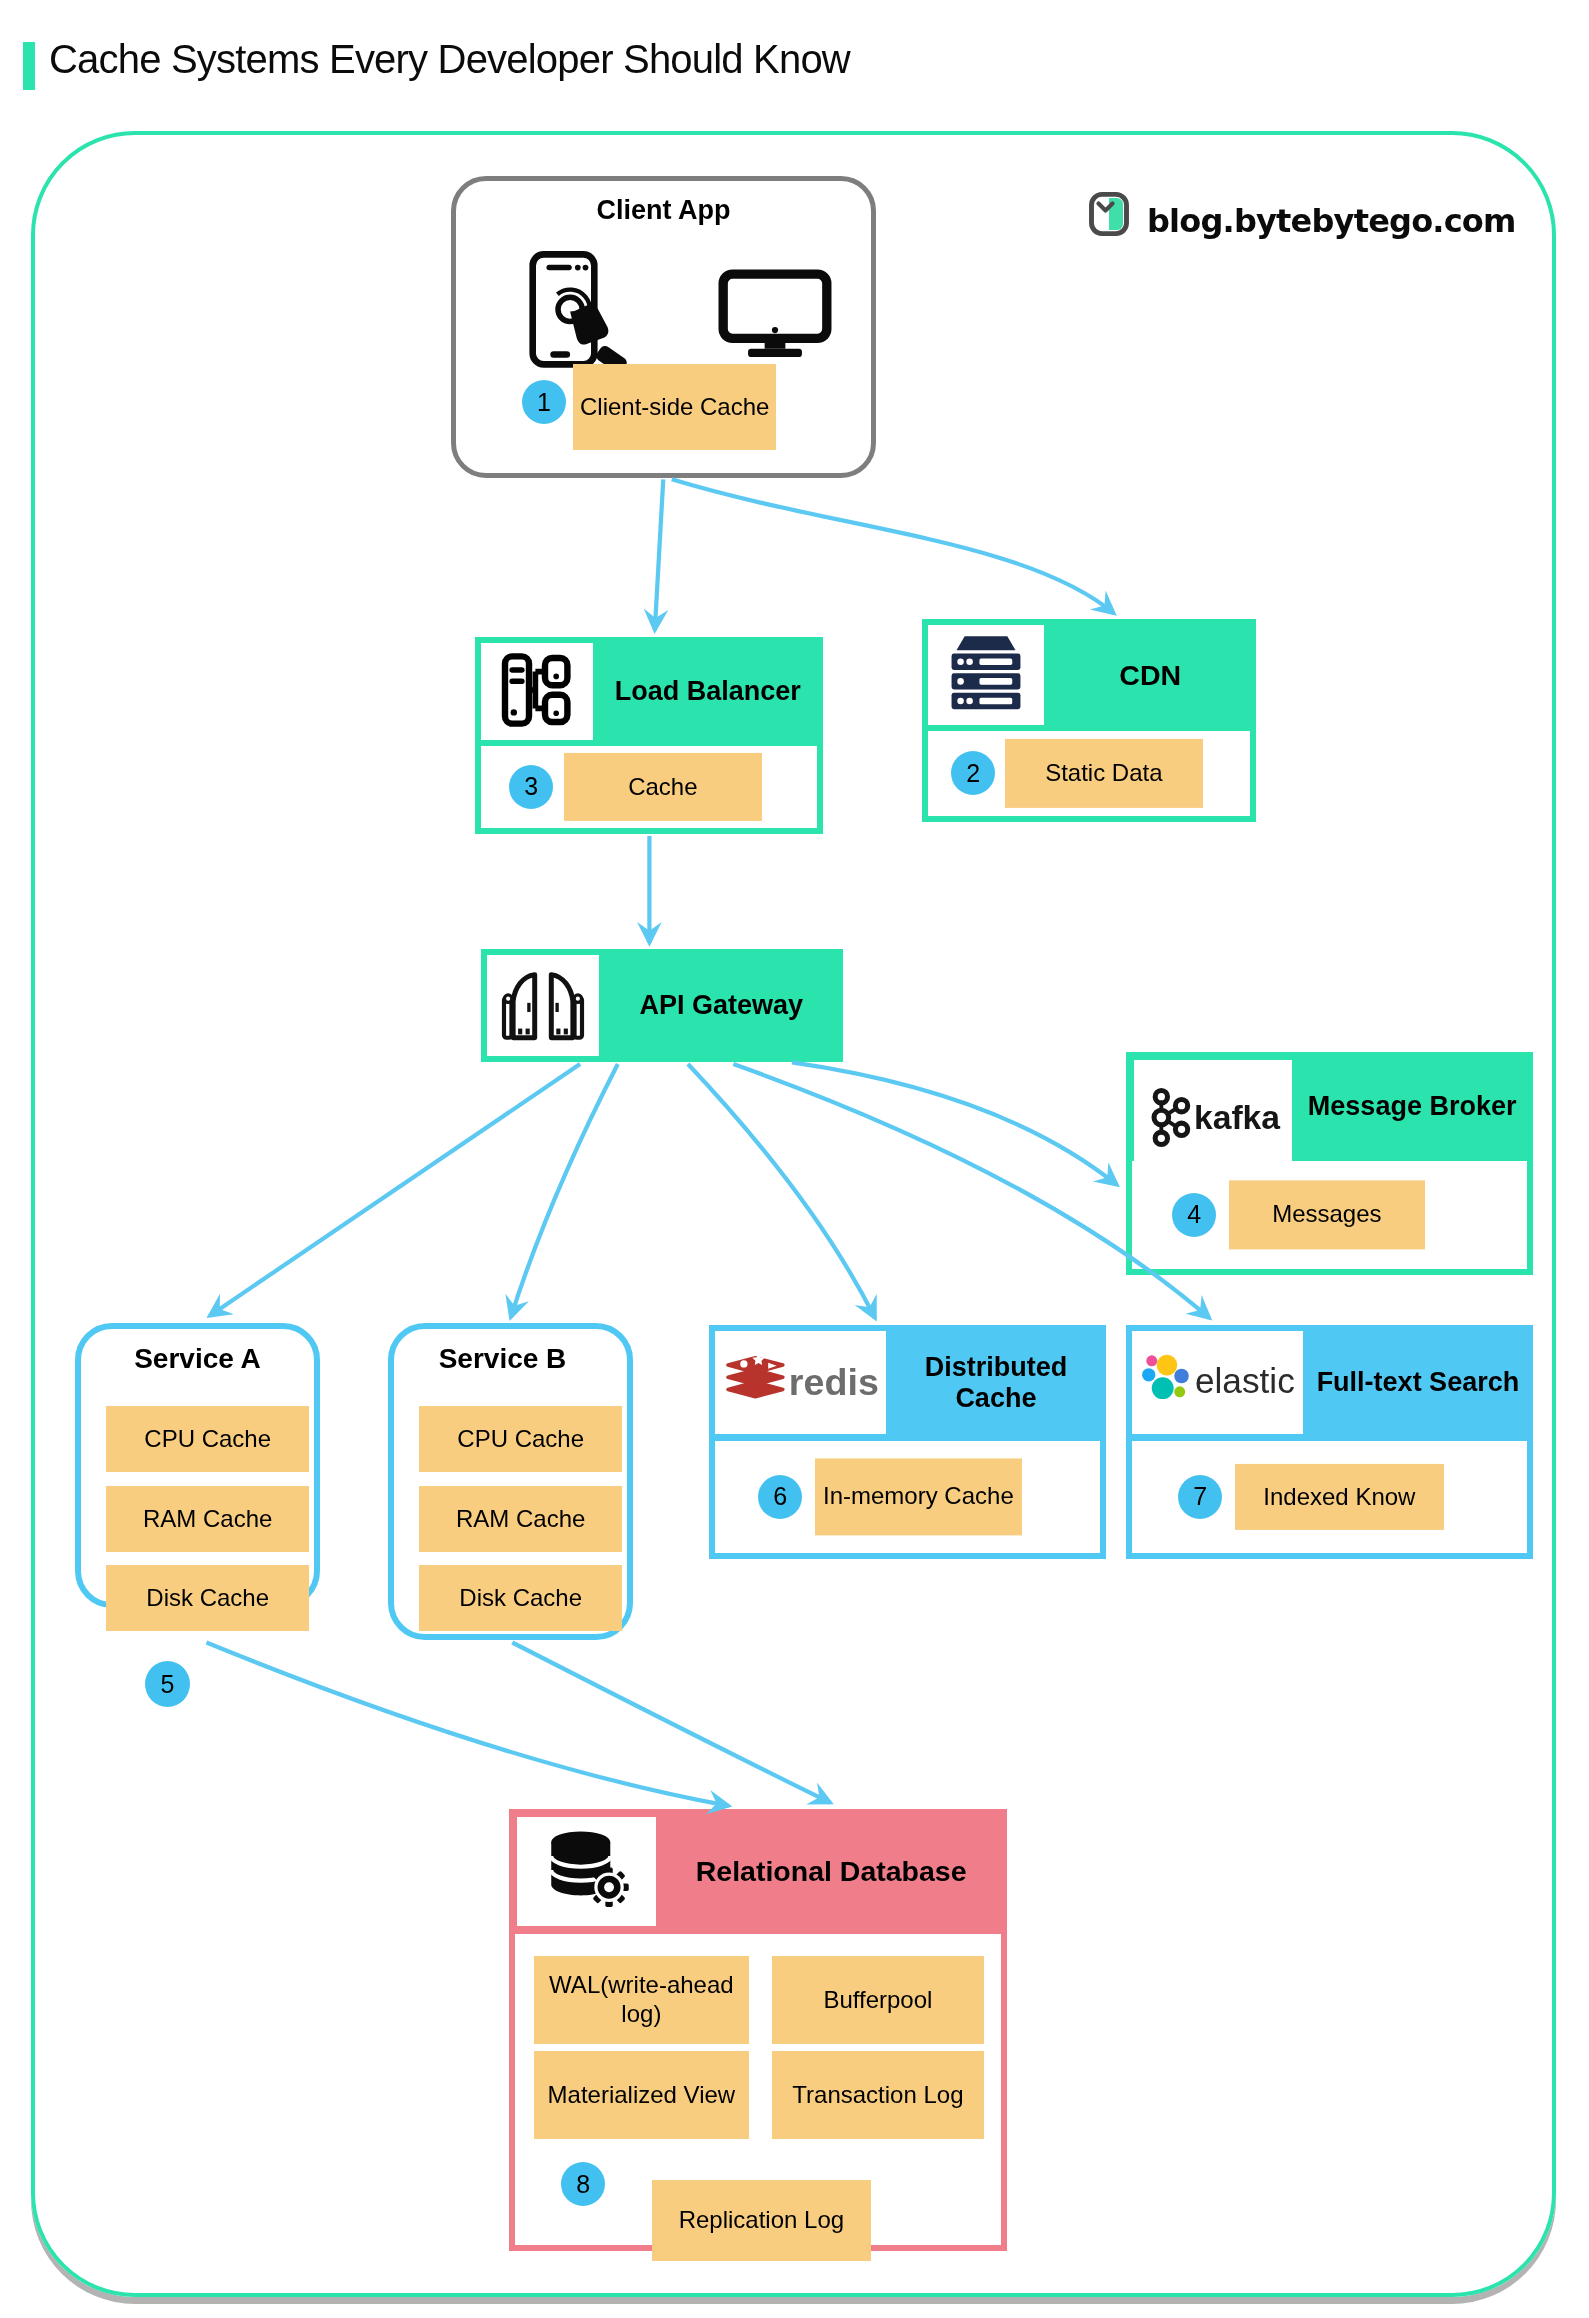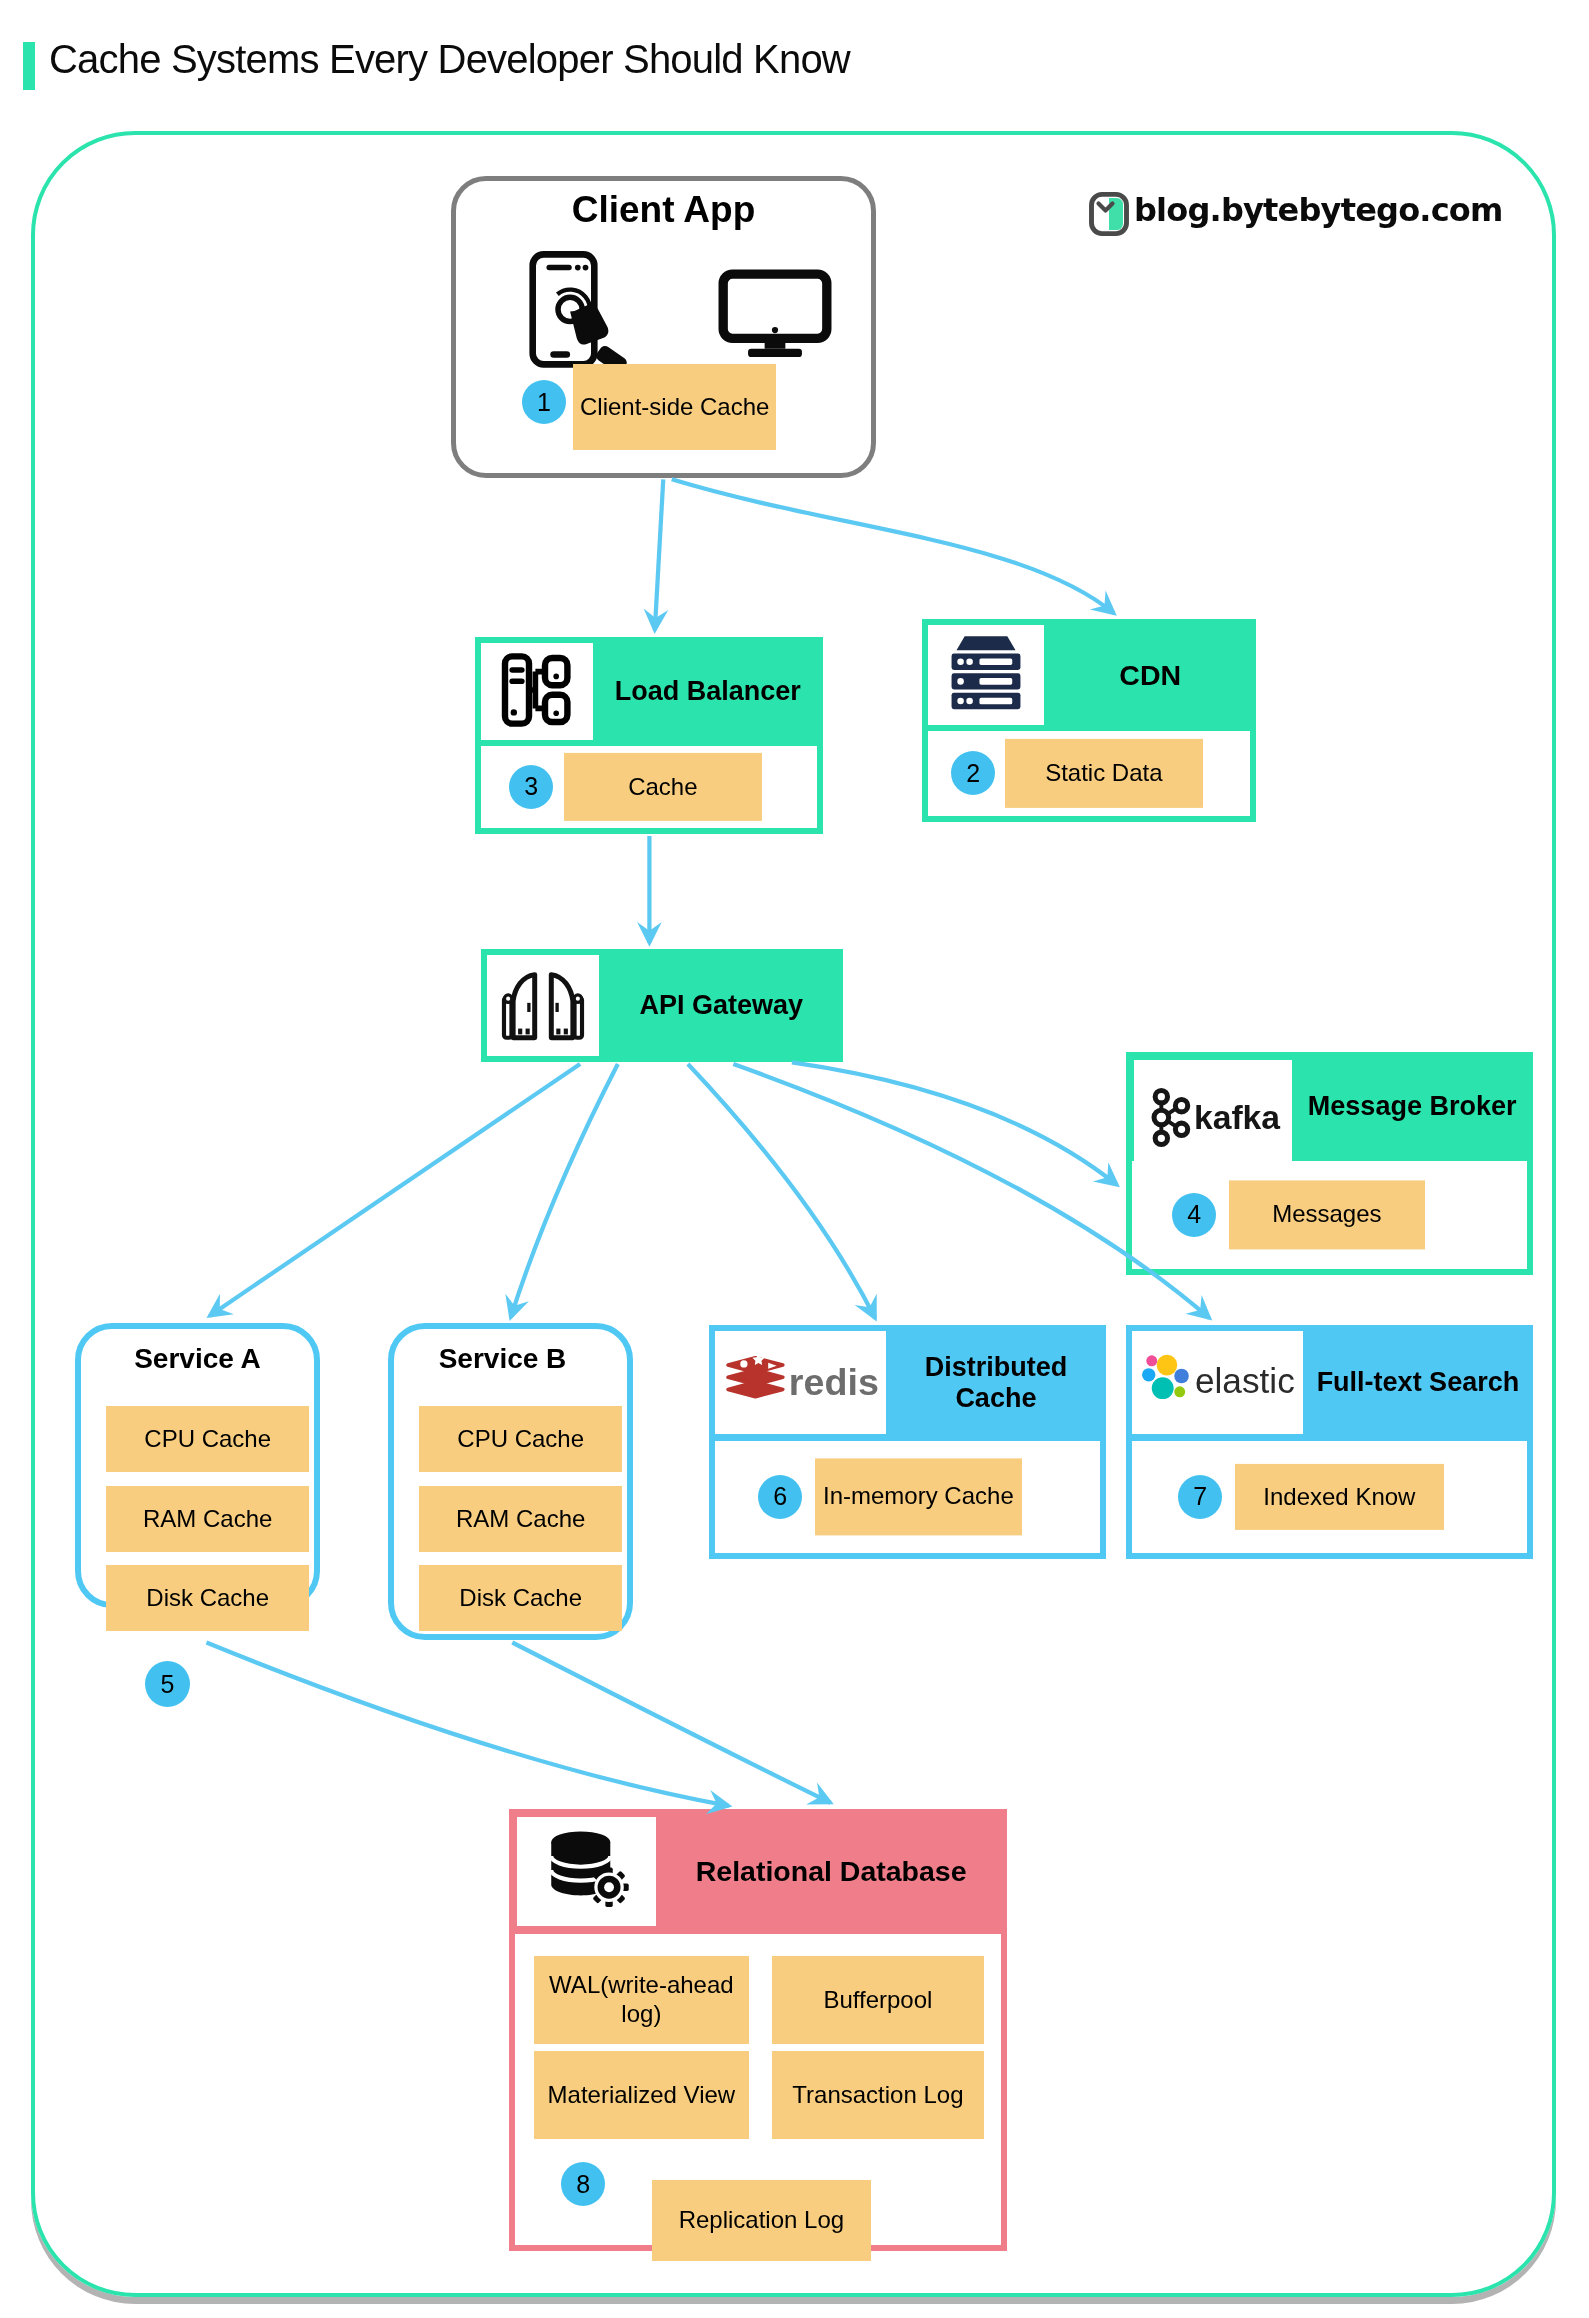--- a/index.html
+++ b/index.html
@@ -11,21 +11,21 @@
   
   #title-accent{left:23px;top:42px;width:11.6px;height:48px;background:#2BE3AC;}
   #page-title{left:49px;top:37px;font-size:40px;font-weight:500;letter-spacing:-0.8px;white-space:nowrap;}
   
   #diagram-container{
     left:31px;top:131px;width:1525px;height:2166px;
     border:4.6px solid #2BE3AC;border-radius:104px;background:transparent;
     box-shadow:0 7px 0 #b3b3b3;
   }
   
-  #watermark{left:1088px;top:191px;display:flex;align-items:flex-start;gap:4px;}
+  #watermark{left:1088px;top:191px;display:flex;align-items:flex-end;gap:17px;}
   #watermark-text{font-size:32px;font-weight:600;font-family:"DejaVu Sans", sans-serif;letter-spacing:-0.8px;}
   
   .node-title{display:flex;align-items:center;justify-content:center;font-weight:700;text-align:center;color:#000;}
   .iconbox{position:absolute;background:#fff;display:flex;align-items:center;justify-content:center;}
   .sub{position:absolute;background:#fff;}
   .ylabel{
     position:absolute;background:#F8CD7F;display:flex;align-items:center;justify-content:center;
     text-align:center;font-size:24px;line-height:1.18;color:#000000;padding:3.1px 6.2px;
   }
   .badge{
@@ -54,21 +54,21 @@
       <rect x="5" y="4" width="50" height="56" rx="15" fill="#fff" stroke="#4a4a4a" stroke-width="7"></rect>
       <path d="M30 9 h11 a9 9 0 0 1 9 9 v28 a9 9 0 0 1 -9 9 h-11 z" fill="#40DFA9"></path>
       <path d="M15 17 l10 10 10 -10" fill="none" stroke="#4a4a4a" stroke-width="6" stroke-linecap="round" stroke-linejoin="round"></path>
       <path d="M10 34 a15 15 0 0 0 13 16 l0 -16 z" fill="#fff"></path>
     </svg>
   </span>
   <span id="watermark-text">blog.bytebytego.com</span>
 </div>
 
 <div class="abs node" style="left:451px;top:176px;width:425px;height:302px;background:#fff;border:5.4px solid #7E7E7E;border-radius:35px;">
-  <div class="node-title" style="position:absolute;left:0;right:0;top:9.2px;height:40px;font-size:37px;">Client App</div>
+  <div class="node-title" style="position:absolute;left:0;right:0;top:9.2px;height:40px;font-size:27px;">Client App</div>
   <span class="abs" style="left:52px;top:69px;">
     <svg width="122" height="132" viewBox="0 0 110 120">
       <rect x="22" y="4" width="56" height="100" rx="10" fill="#fff" stroke="#0b0b0b" stroke-width="6"></rect>
       <line x1="37" y1="16" x2="55" y2="16" stroke="#0b0b0b" stroke-width="5" stroke-linecap="round"></line>
       <circle cx="63" cy="16" r="2.6" fill="#0b0b0b"></circle>
         <circle cx="70" cy="16" r="2.6" fill="#0b0b0b"></circle>
       <rect x="38" y="92" width="18" height="6" rx="3" fill="#0b0b0b"></rect>
       <circle cx="56" cy="54" r="11" fill="#fff" stroke="#0b0b0b" stroke-width="5"></circle>
       <circle cx="56" cy="54" r="18" fill="none" stroke="#0b0b0b" stroke-width="4" stroke-dasharray="60 55" transform="rotate(-130 56 54)"></circle>
       <path d="M56 56 l6 24 c1.5 5 5 7 9 5.5 l15 -5.5 c5 -2 6 -6.5 3.5 -11 l-8 -15 c-2.5 -4.5 -6.5 -5.5 -10.5 -3.5 l-11 5 z" fill="#0b0b0b"></path>

